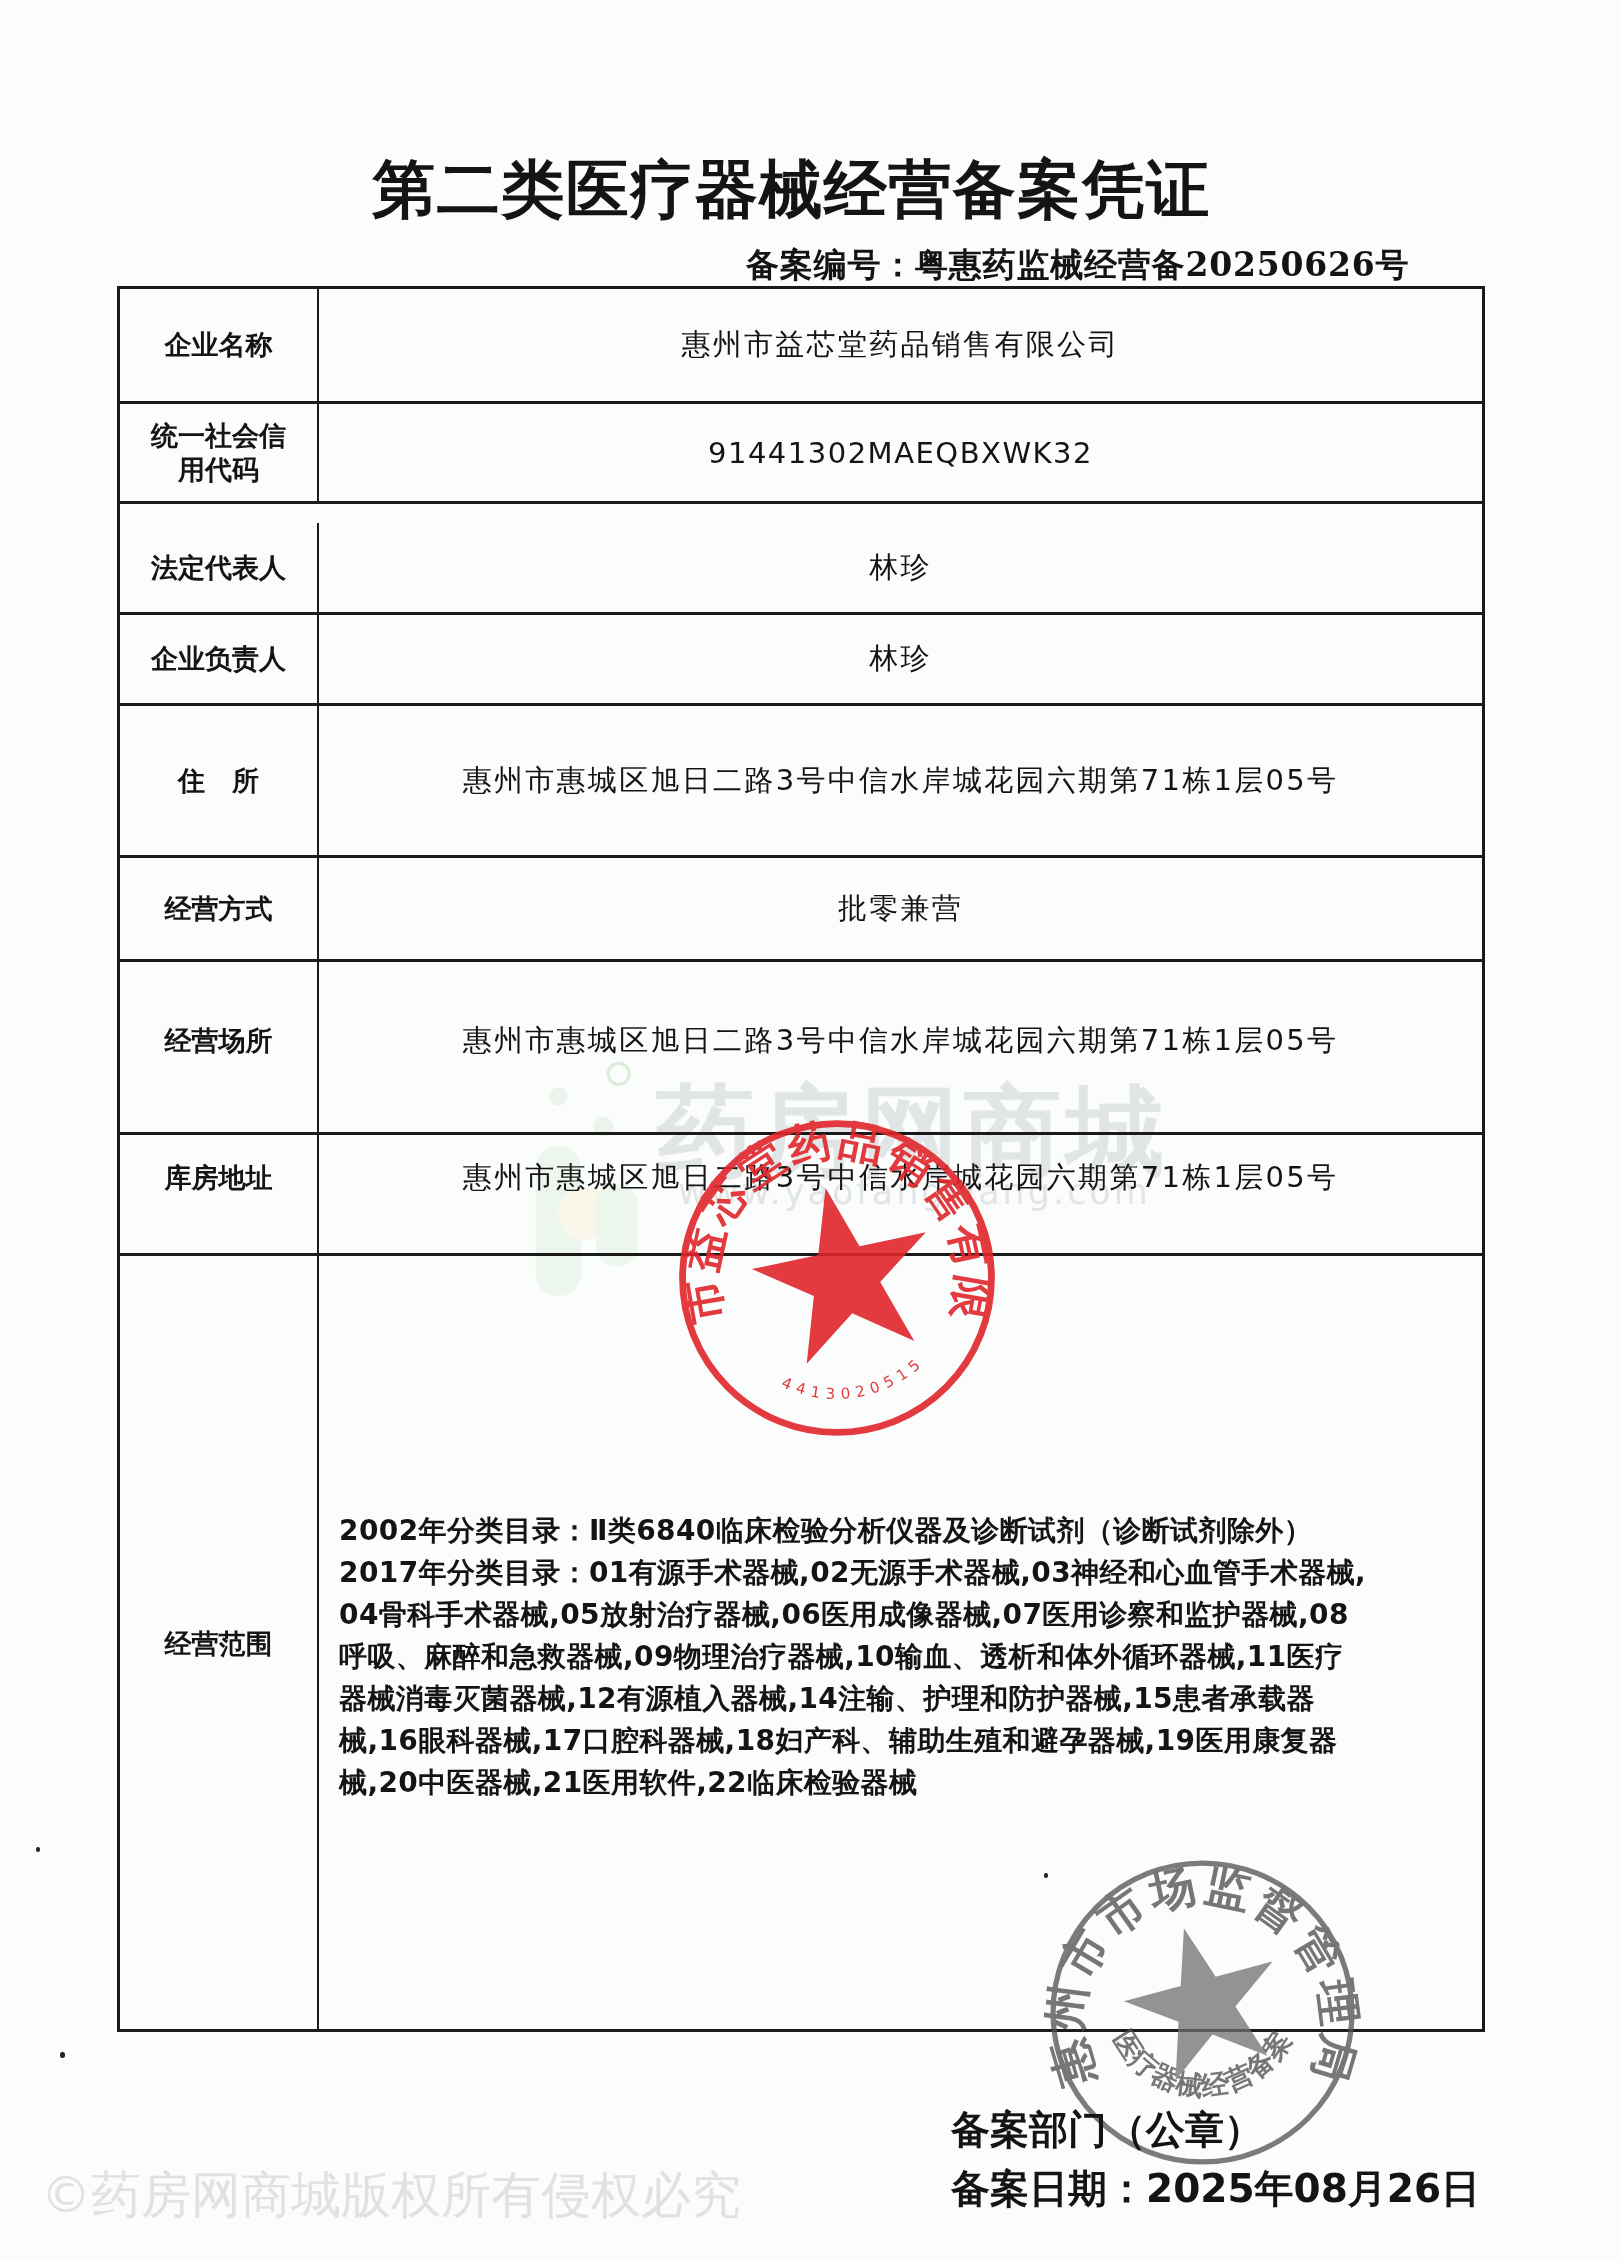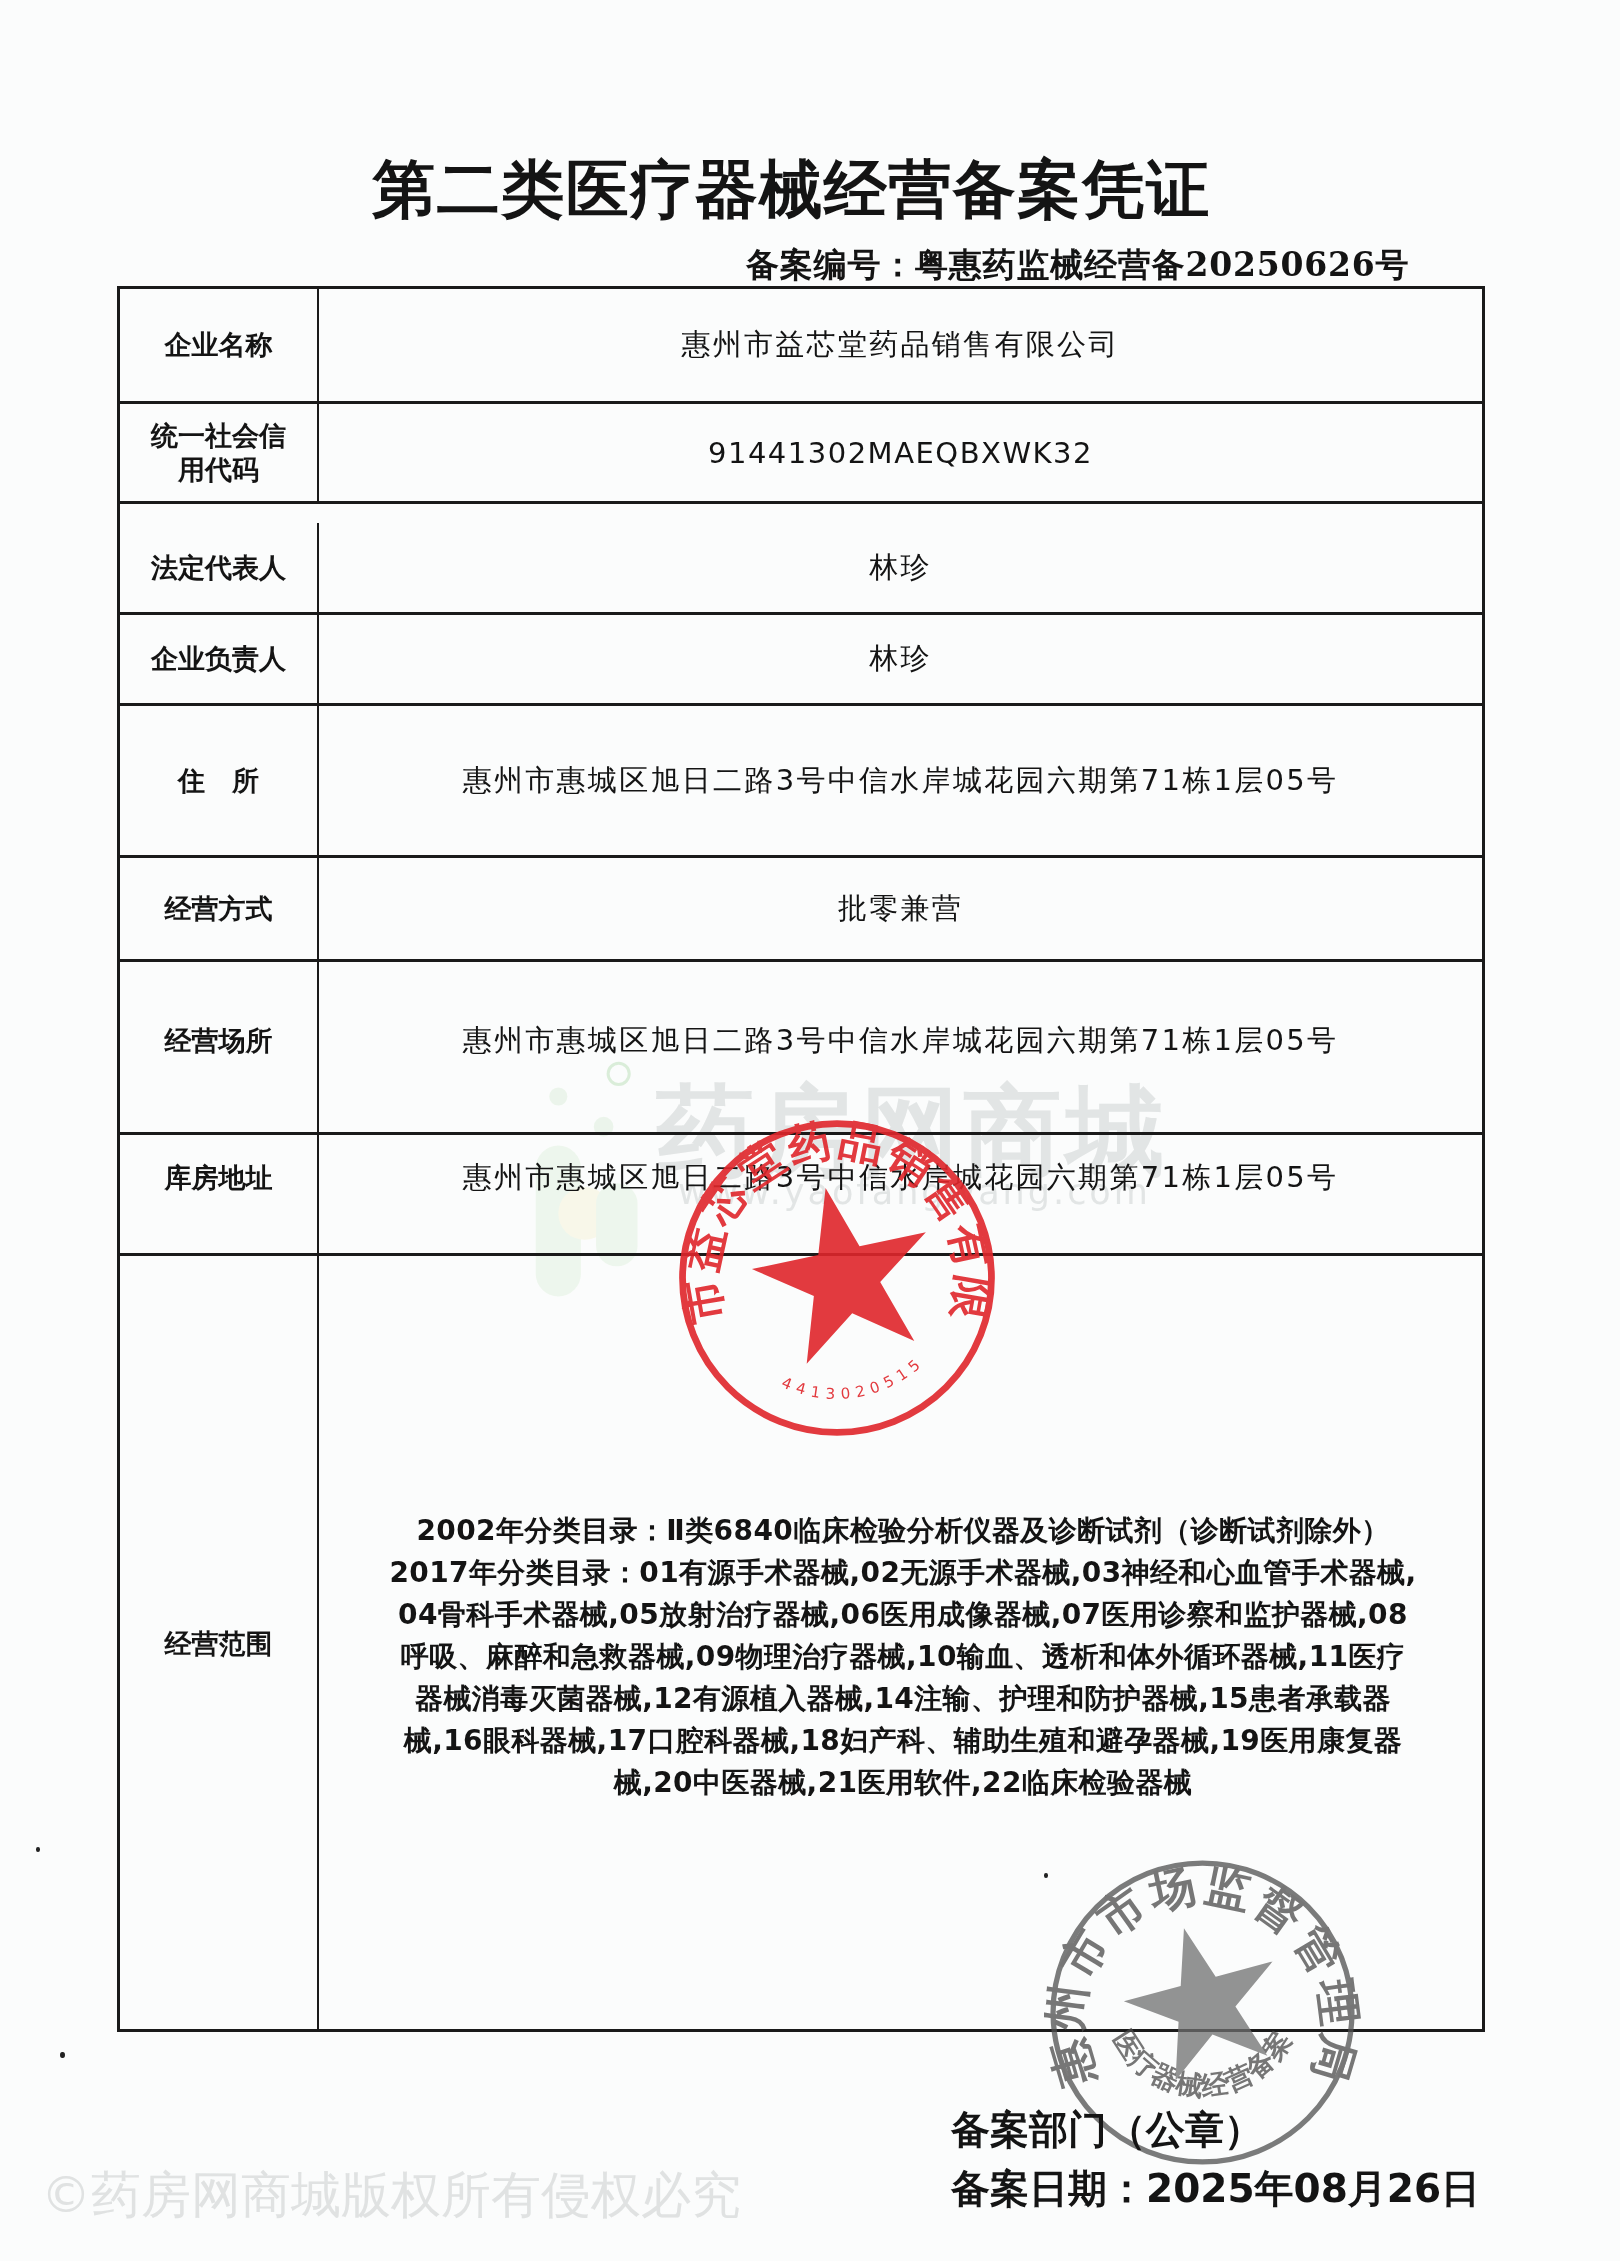--- a/index.html
+++ b/index.html
@@ -33,21 +33,21 @@
     display: flex; align-items: center; justify-content: center; text-align: center;
     font-size: 27px; font-weight: bold; line-height: 1.25; padding: 0 2px;
   }
   .value {
     position: absolute; left: 199px; right: 0; top: 0; bottom: 0;
     display: flex; align-items: center; justify-content: center; text-align: center;
     font-size: 29px; letter-spacing: 2.3px; font-family: "DejaVu Sans", sans-serif;
   }
   .scope-value {
     position: absolute; left: 219px; right: 15px; top: 1221px;
-    font-size: 28px; line-height: 42px; text-align: center; font-weight: bold;
+    font-size: 28px; line-height: 42px; text-align: left; font-weight: bold;
     font-family: "DejaVu Sans", sans-serif; letter-spacing: 0.4px;
   }
   .wm-logo {
     position: absolute; left: 528px; top: 1055px; width: 121px; height: 249px; opacity: 0.35;
   }
   .wm-brand {
     position: absolute; left: 656px; top: 1067px; font-size: 98px; font-weight: bold;
     color: rgba(180,185,185,0.35); font-family: "DejaVu Sans", sans-serif; letter-spacing: 4.5px;
   }
   .wm-url {

